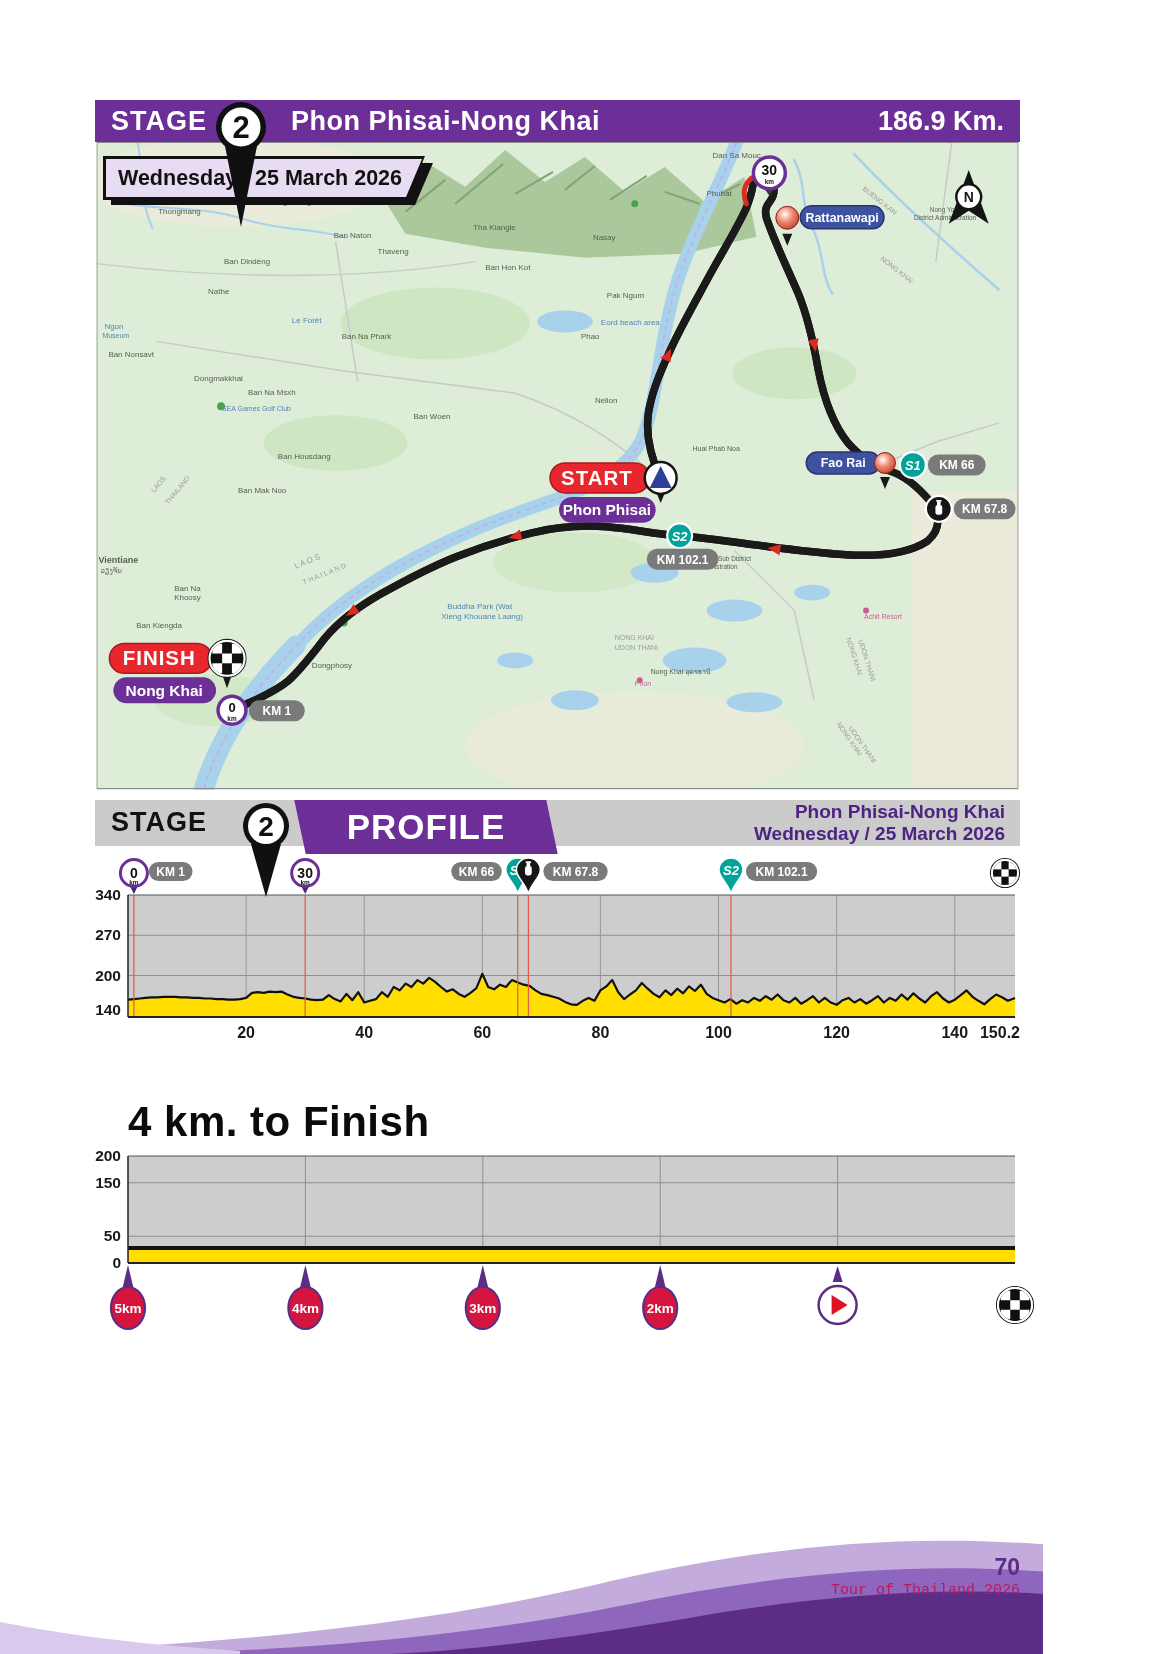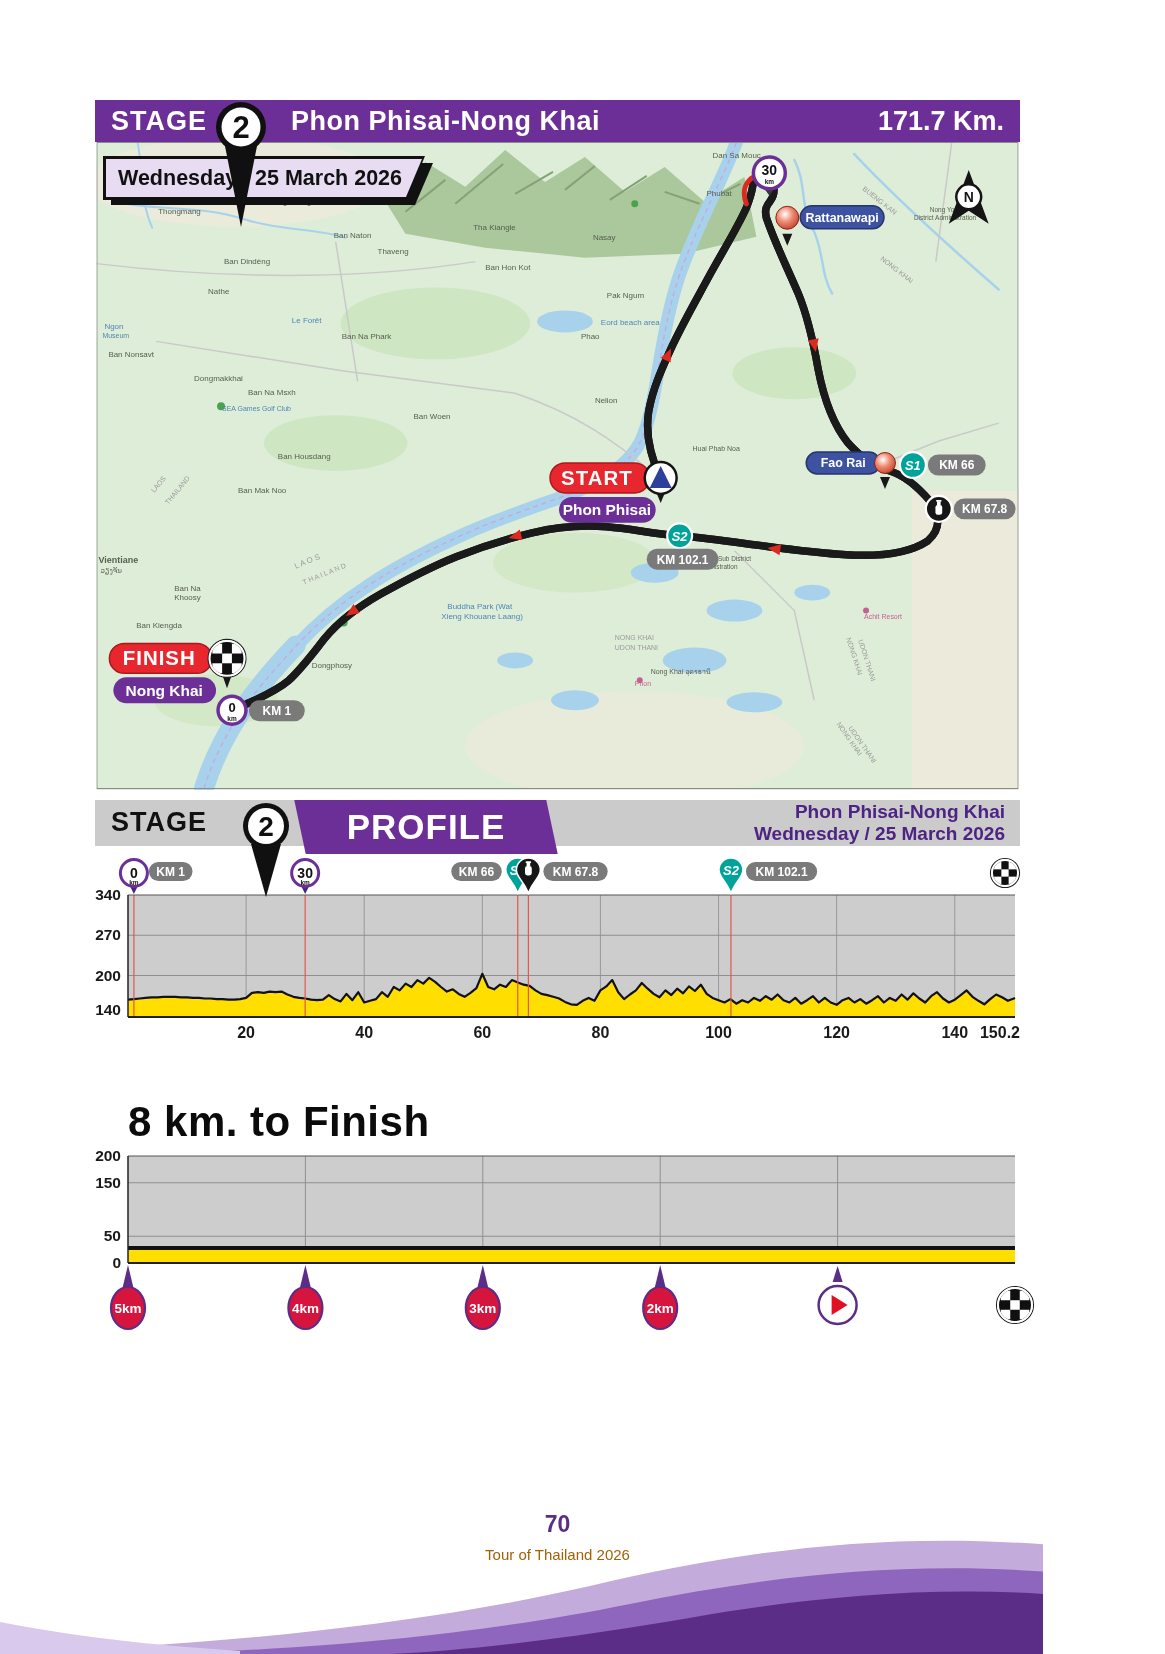--- a/index.html
+++ b/index.html
@@ -24,36 +24,36 @@
   .profile-header{left:95px;top:800px;width:925px;height:46px;background:#CBCBCB;z-index:1;}
   .ph-stage{position:absolute;left:16px;top:7px;font-size:27px;font-weight:bold;color:#111;letter-spacing:1px;}
   .profile-ribbon{left:300px;top:800px;width:252px;height:54px;background:#6B2F97;transform:skewX(12deg);z-index:2;}
   .profile-ribbon span{display:block;transform:skewX(-12deg);line-height:54px;text-align:center;font-size:35px;color:#fff;font-weight:bold;letter-spacing:1px;}
   .ph-right{left:560px;top:801px;width:445px;text-align:right;color:#4D2483;font-weight:bold;font-size:19px;line-height:22px;z-index:2;}
   
   #profile-svg{left:95px;top:853px;z-index:2;}
   #finish5-svg{left:95px;top:1150px;z-index:1;}
   .finish5-title{left:128px;top:1098px;font-size:42px;font-weight:bold;color:#0b0b0b;letter-spacing:.5px;}
   
-  .footer{left:95px;top:1511px;width:925px;text-align:center;z-index:2;}
+  .footer{left:95px;top:1554px;width:925px;text-align:right;z-index:2;}
   .footer-num{font-size:23px;font-weight:bold;color:#5C2D87;}
-  .footer-title{font-size:15px;color:#a16207;margin-top:8px;}
+  .footer-title{font-size:15px;color:#be185d;margin-top:1px;font-family:Liberation Mono, monospace;}
   .waves{left:0;top:1504px;z-index:1;}
   svg text{font-family:"Liberation Sans",sans-serif;}
 </style>
 </head>
 <body>
 
 <div class="page">
 
   <div class="abs stage-header">
     <span class="sh-stage">STAGE</span>
     <span class="sh-spacer"></span>
     <span class="sh-name">Phon Phisai-Nong Khai</span>
-    <span class="sh-dist">171.7 Km.</span>
+    <span class="sh-dist">186.9 Km.</span>
   </div>
   <svg class="abs badge" style="left:214px;top:100px;" width="54" height="130" viewBox="0 0 54 130">
     <polygon points="11,46 27,127 43,46" fill="#101010"></polygon>
     <circle cx="27" cy="27" r="25" fill="#101010"></circle>
     <circle cx="27" cy="27" r="19.5" fill="#ffffff"></circle>
     <text x="27" y="38" text-anchor="middle" font-size="31" font-weight="bold" fill="#101010">2</text>
   </svg>
 
   <div class="abs date-shadow"></div>
   <div class="abs date-border"></div>
@@ -386,21 +386,21 @@
           <circle cx="910" cy="20" r="13" fill="#101010" stroke="#ffffff" stroke-width="2"></circle>
           <rect x="899.08" y="9.079999999999998" width="7.280000000000001" height="7.280000000000001" fill="#fff" clip-path="url(#ck1)"></rect>
           <rect x="899.08" y="23.64" width="7.280000000000001" height="7.280000000000001" fill="#fff" clip-path="url(#ck1)"></rect>
           <rect x="906.36" y="16.36" width="7.280000000000001" height="7.280000000000001" fill="#fff" clip-path="url(#ck1)"></rect>
           <rect x="913.64" y="9.079999999999998" width="7.280000000000001" height="7.280000000000001" fill="#fff" clip-path="url(#ck1)"></rect>
           <rect x="913.64" y="23.64" width="7.280000000000001" height="7.280000000000001" fill="#fff" clip-path="url(#ck1)"></rect>
         </g>
       </g>
     </svg>
 
-  <div class="abs finish5-title">8 km. to Finish</div>
+  <div class="abs finish5-title">4 km. to Finish</div>
   <svg id="finish5-svg" class="abs" width="945" height="200" viewBox="0 0 945 200">
       <rect x="33" y="6" width="887" height="107" fill="#CDCDCD"></rect>
       <line x1="210.4" y1="6" x2="210.4" y2="113" stroke="#8f8f8f" stroke-width="1"></line>
       <line x1="387.8" y1="6" x2="387.8" y2="113" stroke="#8f8f8f" stroke-width="1"></line>
       <line x1="565.2" y1="6" x2="565.2" y2="113" stroke="#8f8f8f" stroke-width="1"></line>
       <line x1="742.6" y1="6" x2="742.6" y2="113" stroke="#8f8f8f" stroke-width="1"></line>
       <line x1="33" y1="32.75" x2="920" y2="32.75" stroke="#8f8f8f" stroke-width="1.2"></line>
       <line x1="33" y1="86.25" x2="920" y2="86.25" stroke="#8f8f8f" stroke-width="1.2"></line>
       <text x="26" y="11" font-size="15.5" fill="#1a1a1a" text-anchor="end" font-weight="bold">200</text>
       <text x="26" y="37.75" font-size="15.5" fill="#1a1a1a" text-anchor="end" font-weight="bold">150</text>

